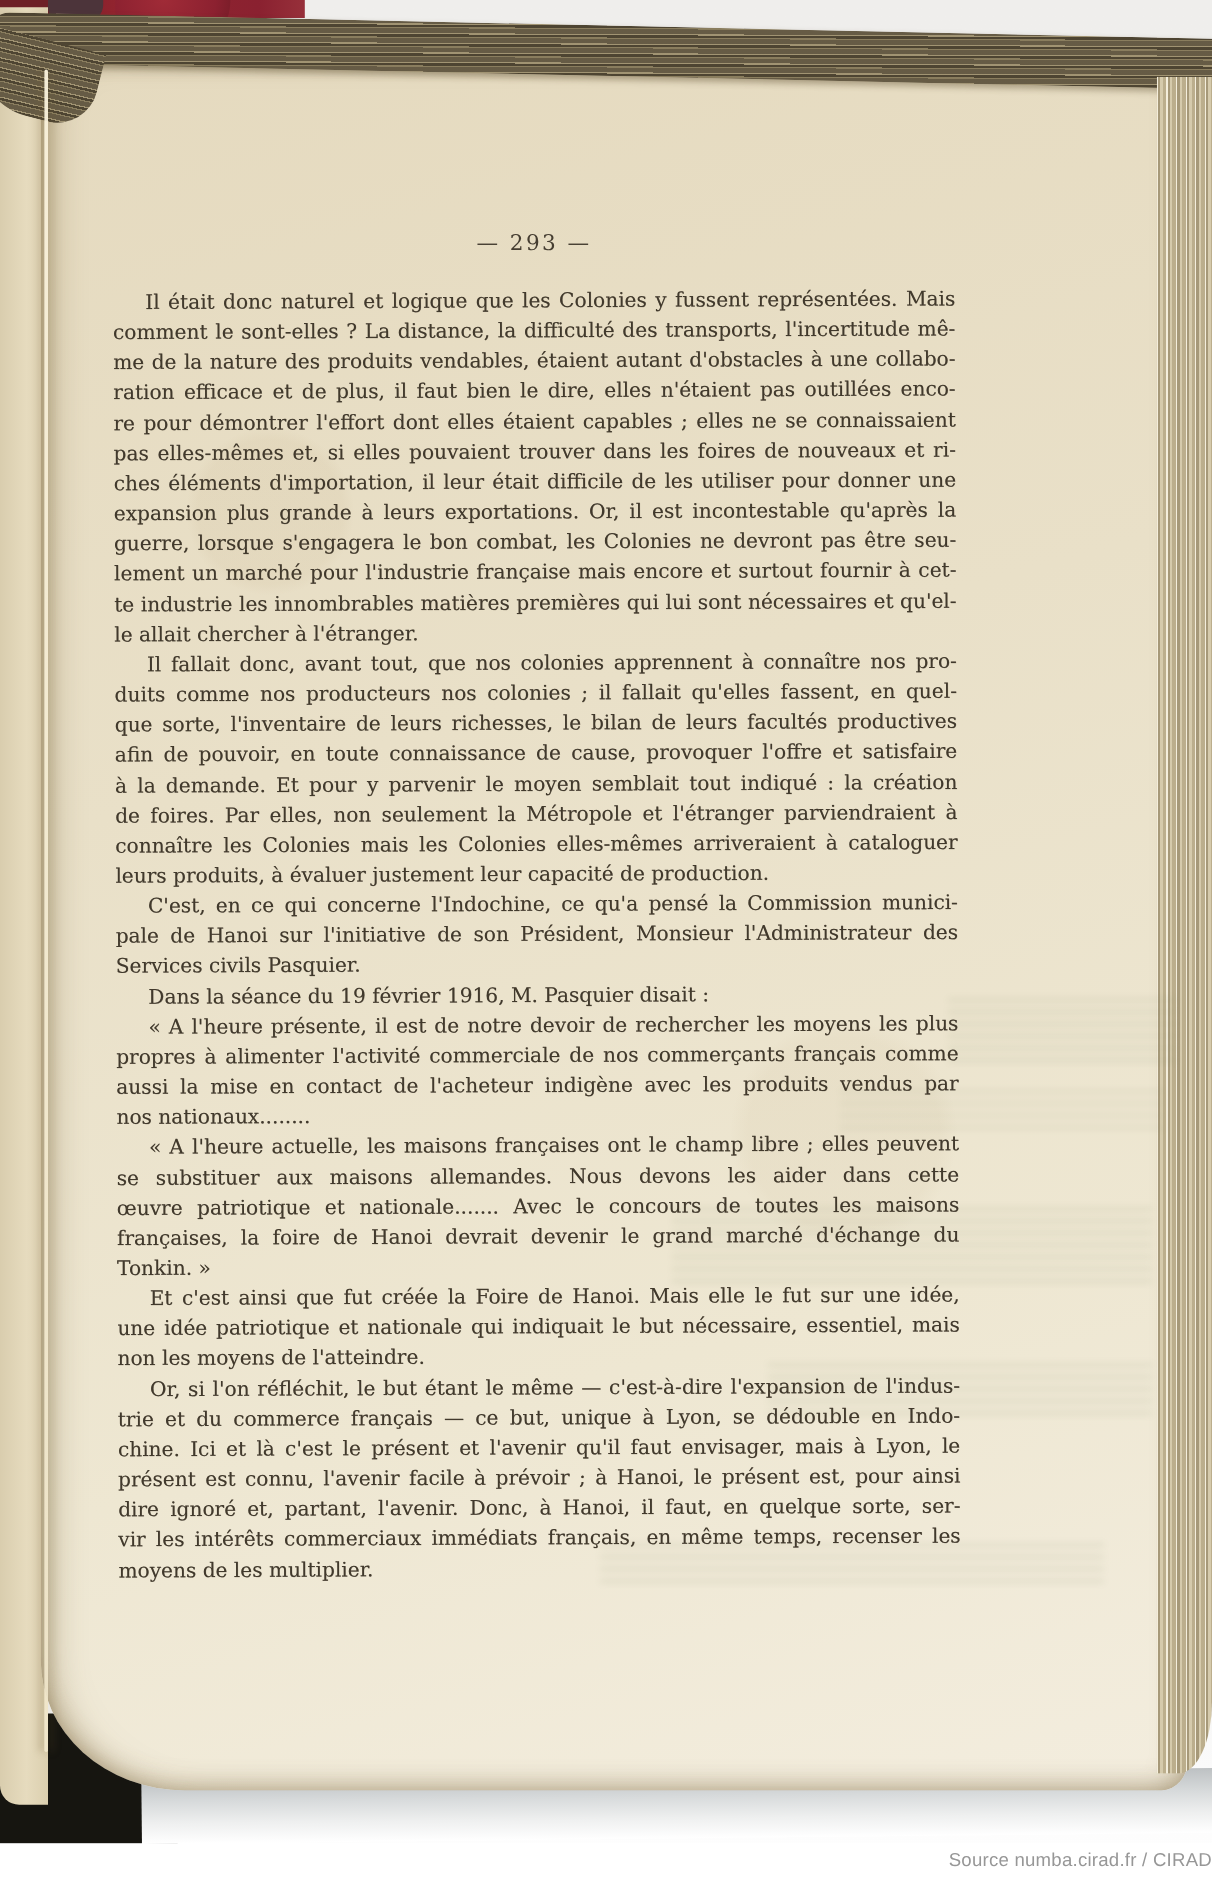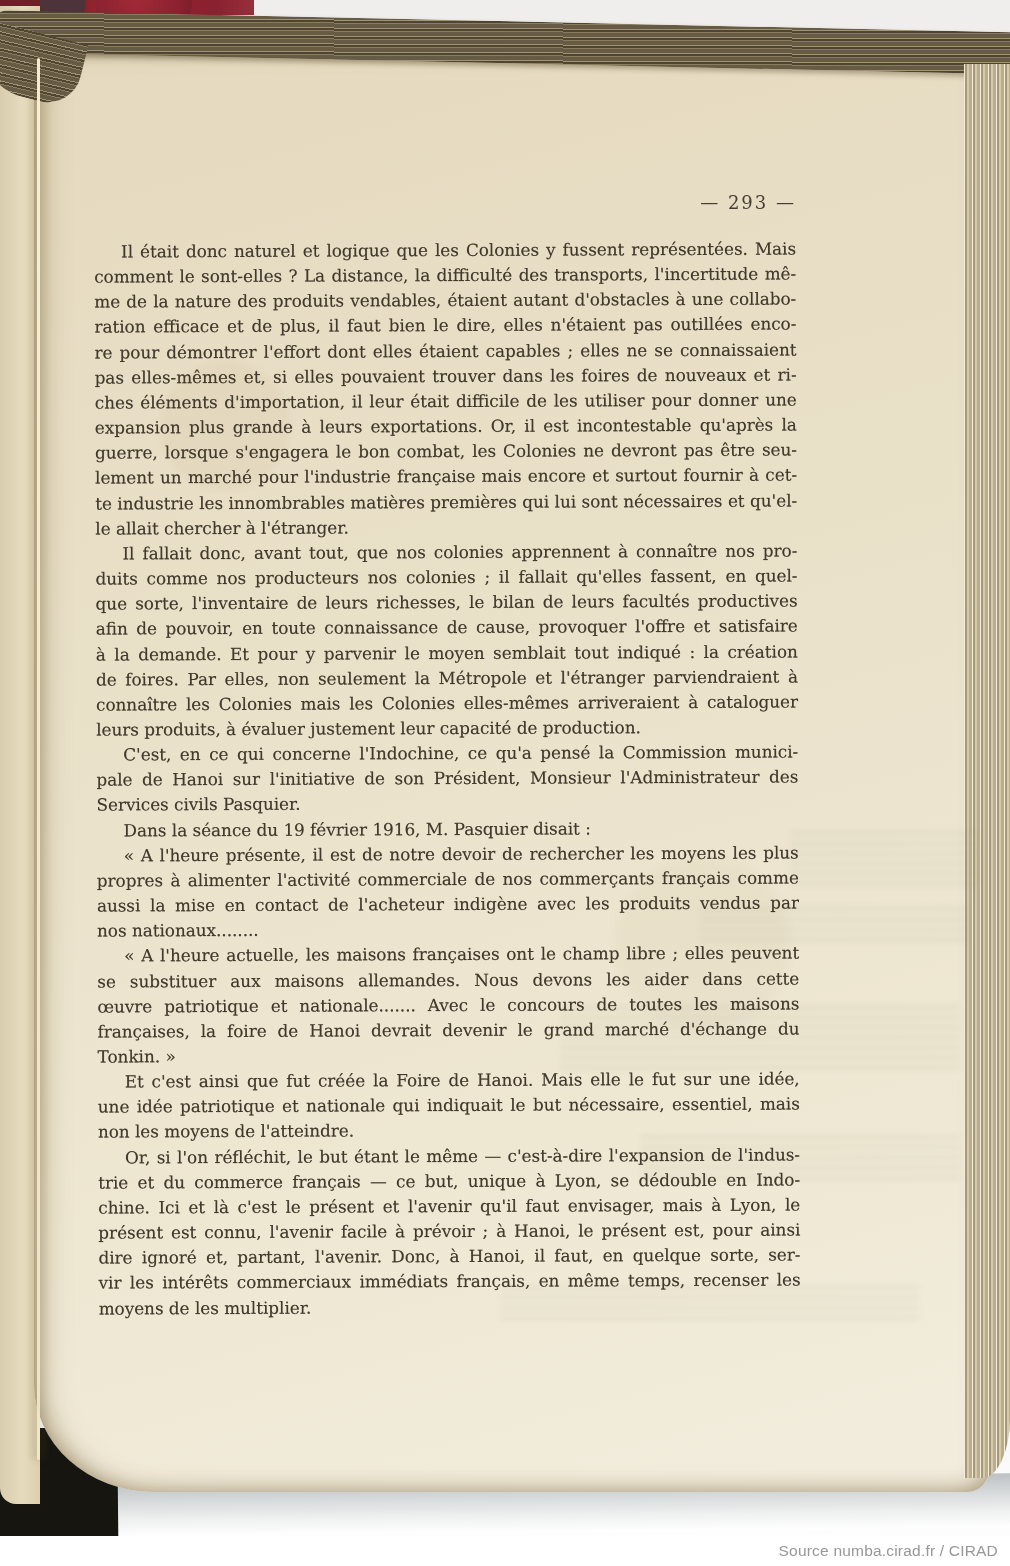--- a/index.html
+++ b/index.html
@@ -75,35 +75,35 @@
   
   .smudge{filter:blur(3px);opacity:.16;
     background:repeating-linear-gradient(180deg,rgba(110,125,88,.8) 0 3px,transparent 3px 10px);}
   .sm1{left:790px;top:832px;width:190px;height:56px;}
   .sm2{left:700px;top:908px;width:270px;height:34px;}
   .sm3{left:560px;top:1006px;width:400px;height:66px;}
   .sm4{left:640px;top:1136px;width:320px;height:46px;}
   .sm5{left:500px;top:1286px;width:420px;height:36px;}
 
   
-  .page-number{left:94px;top:192px;width:702px;text-align:right;
+  .page-number{left:94px;top:192px;width:702px;text-align:center;
     color:#453d31;font-size:18px;letter-spacing:2px;}
   .text-block{left:94px;top:238px;width:702px;color:#41392c;
     font-size:16.8px;line-height:25.15px;
     transform:rotate(-0.25deg);transform-origin:50% 0;
     text-shadow:0.2px 0.2px 0.35px rgba(62,54,42,.45);}
   .para{margin:0;}
   .line{text-align:justify;text-align-last:justify;}
   .line.first{text-indent:27px;}
   .line.last{text-align-last:left;}
 
   
   .footer-bar{left:0;top:1536px;width:1010px;height:30px;background:#ffffff;
     box-sizing:border-box;display:flex;align-items:center;justify-content:flex-end;
-    padding-right:12px;font-family:"Liberation Sans", sans-serif;
+    font-family:"Liberation Sans", sans-serif;
     font-size:15.5px;color:#979797;letter-spacing:.2px;}
 </style>
 </head>
 <body>
 
 <div id="scan">
 
   <div class="abs cover-black"></div>
   <div class="abs cover-red-strip"></div>
   <div class="abs cover-red-blob"></div>

